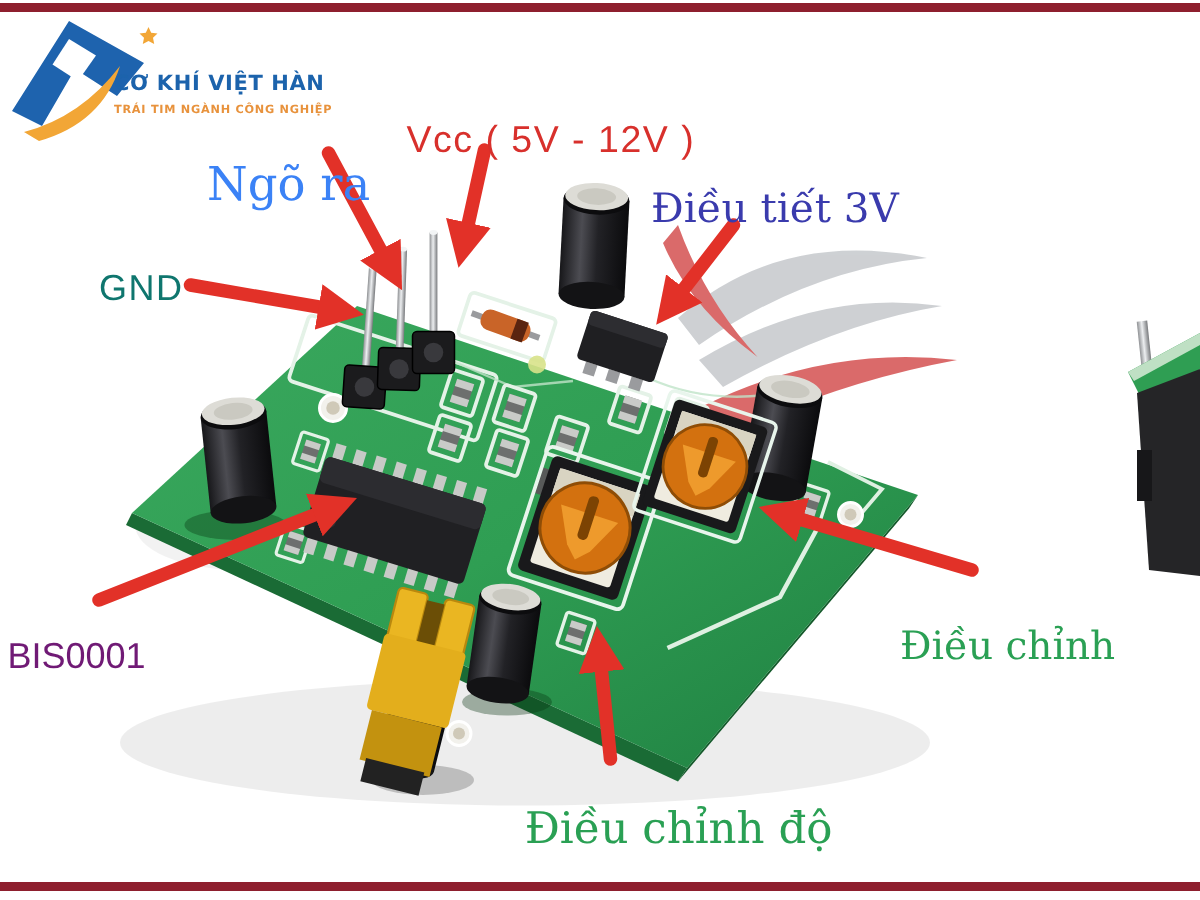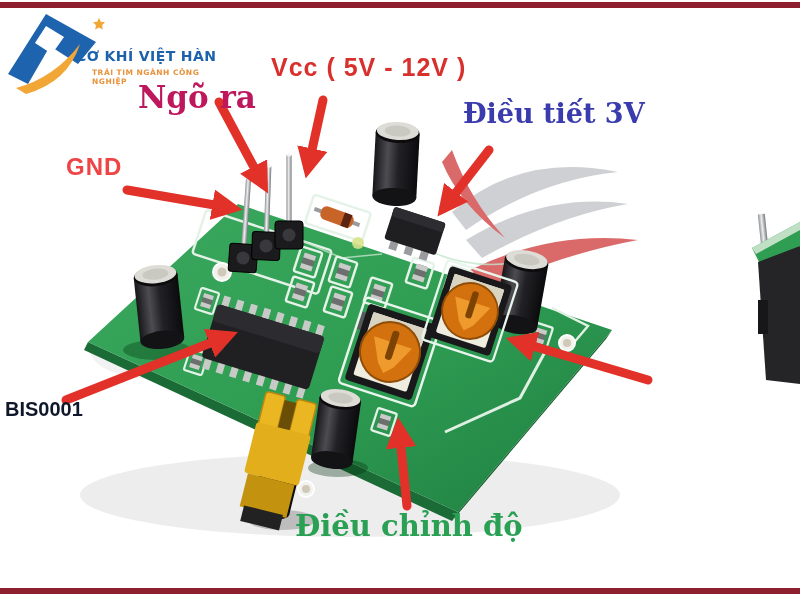--- a/index.html
+++ b/index.html
@@ -2,35 +2,35 @@
 <html><head>
 <meta charset="utf-8">
 <style>
   html,body{margin:0;padding:0;background:#fff;}
   .stage{position:relative;width:800px;height:600px;background:#ffffff;overflow:hidden;
          font-family:"Liberation Sans",sans-serif;}
   .bar{position:absolute;left:0;width:800px;height:6px;background:#8e1f2e;}
   .bar.top{top:2px;}
   .bar.bottom{top:588px;}
   .scene{position:absolute;left:0;top:0;}
-  .lbl{position:absolute;font-weight:bold;white-space:nowrap;}
+  .lbl{position:absolute;font-weight:normal;white-space:nowrap;margin-top:26px;}
   .serif{font-family:"DejaVu Serif",serif;}
   .sans{font-family:"Liberation Sans",sans-serif;}
   .lbl-vcc{left:271px;top:53px;font-size:25px;color:#d8302c;letter-spacing:1px;}
-  .lbl-output{left:138px;top:79px;font-size:31px;color:#be185d;}
-  .lbl-reg3v{left:463px;top:98px;font-size:27px;color:#3a3bad;}
-  .lbl-gnd{left:66px;top:153px;font-size:24px;color:#ef4444;letter-spacing:1px;}
-  .lbl-chip{left:5px;top:398px;font-size:20px;color:#0f172a;}
+  .lbl-output{left:138px;top:79px;font-size:31px;color:#3b82f6;}
+  .lbl-reg3v{left:434px;top:98px;font-size:27px;color:#3a3bad;}
+  .lbl-gnd{left:66px;top:153px;font-size:24px;color:#0f766e;letter-spacing:1px;}
+  .lbl-chip{left:5px;top:398px;font-size:24px;color:#701a75;}
   .lbl-delay{left:600px;top:387px;font-size:26px;line-height:37px;color:#2aa054;}
-  .lbl-sens{left:295px;top:508px;width:260px;text-align:left;font-size:29px;line-height:37px;color:#2aa054;white-space:nowrap;}
+  .lbl-sens{left:295px;top:508px;width:260px;text-align:right;font-size:29px;line-height:37px;color:#2aa054;white-space:nowrap;}
   .logo{position:absolute;left:2px;top:4px;width:230px;height:95px;}
   .logo-name{position:absolute;left:74px;top:44px;font-size:14px;font-weight:bold;color:#1c63ac;
              font-family:"DejaVu Sans",sans-serif;letter-spacing:.4px;}
   .logo-tag{position:absolute;left:74px;top:64px;font-size:7.5px;font-weight:bold;color:#e8923c;
-            font-family:"DejaVu Sans",sans-serif;letter-spacing:.5px;margin-left:16px;}
+            font-family:"DejaVu Sans",sans-serif;letter-spacing:.5px;}
   
   .silkbox{fill:none;stroke:#e4f2e7;stroke-width:2.5;}
   .silkbox2{fill:none;stroke:#e8f5ec;stroke-width:2.5;}
   .smdbody{fill:#6d6f6e;}
   .smdcap{fill:#c9cbc8;}
   .trace{fill:none;stroke:#bfe3c8;stroke-width:1.6;opacity:.8;}
   .arrow{stroke:#e23128;stroke-width:9;stroke-linecap:round;}
 </style>
 </head>
 <body>
@@ -246,19 +246,20 @@
       <line class="arrow" x1="407" y1="506" x2="399" y2="428" marker-end="url(#ah)"></line>
     </g>
   </svg>
 
   <div class="lbl sans lbl-vcc">Vcc ( 5V - 12V )</div>
   <div class="lbl serif lbl-output">Ngõ ra</div>
   <div class="lbl serif lbl-reg3v">Điều tiết 3V</div>
   <div class="lbl sans lbl-gnd">GND</div>
   <div class="lbl sans lbl-chip">BIS0001</div>
   <div class="lbl serif lbl-delay">
+    <div>Điều chỉnh</div>
   </div>
   <div class="lbl serif lbl-sens">
     <div>Điều chỉnh độ</div>
   </div>
 
   <div class="bar bottom"></div>
 </div>
 
 </body></html>

